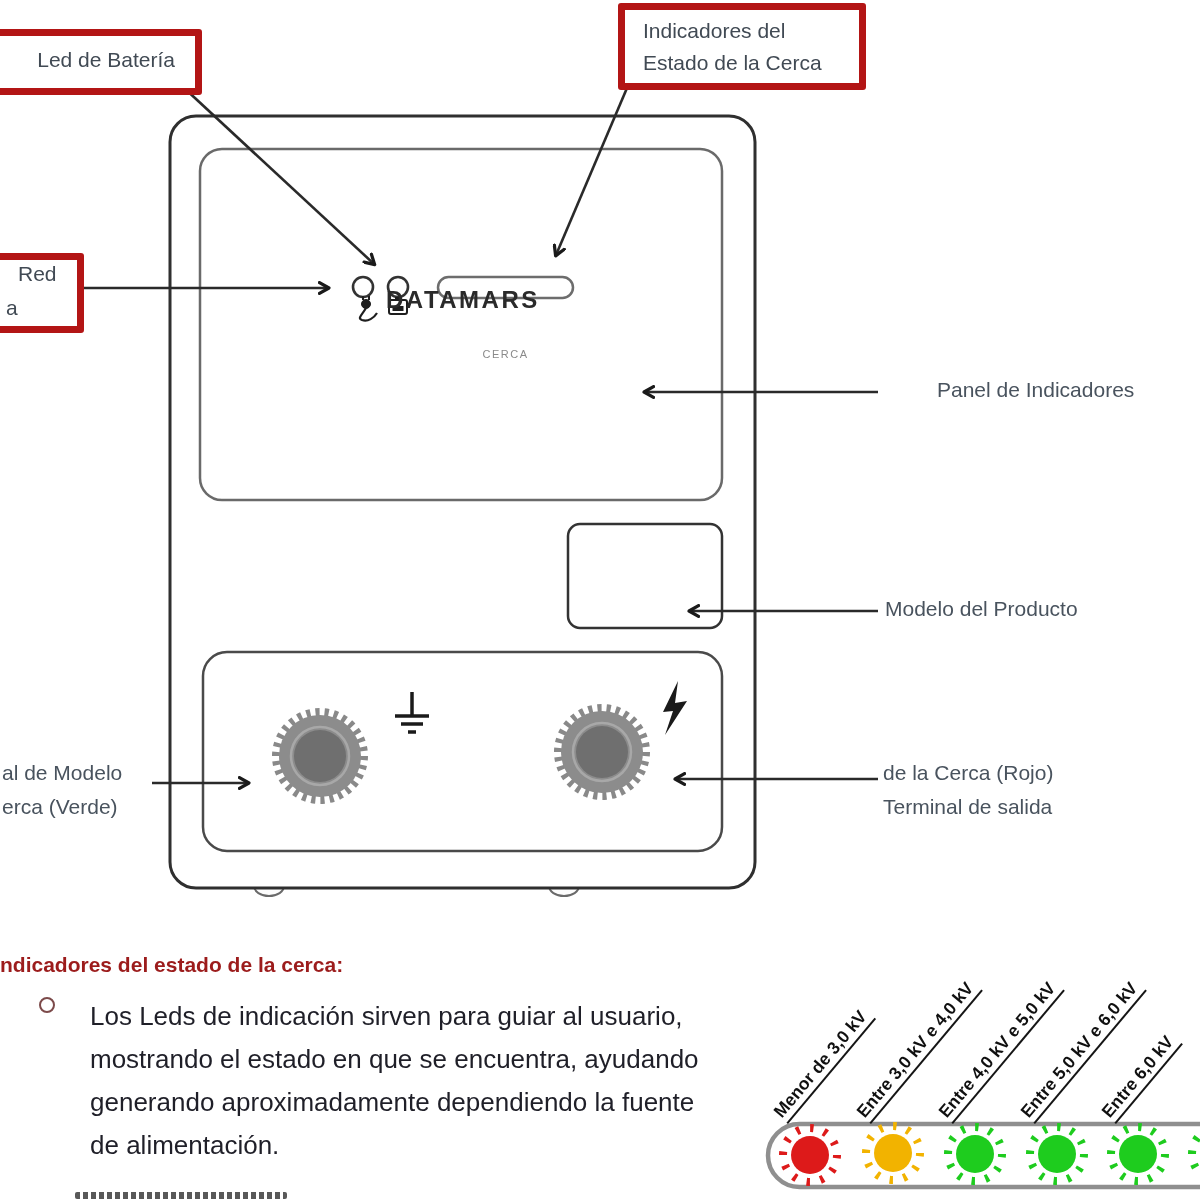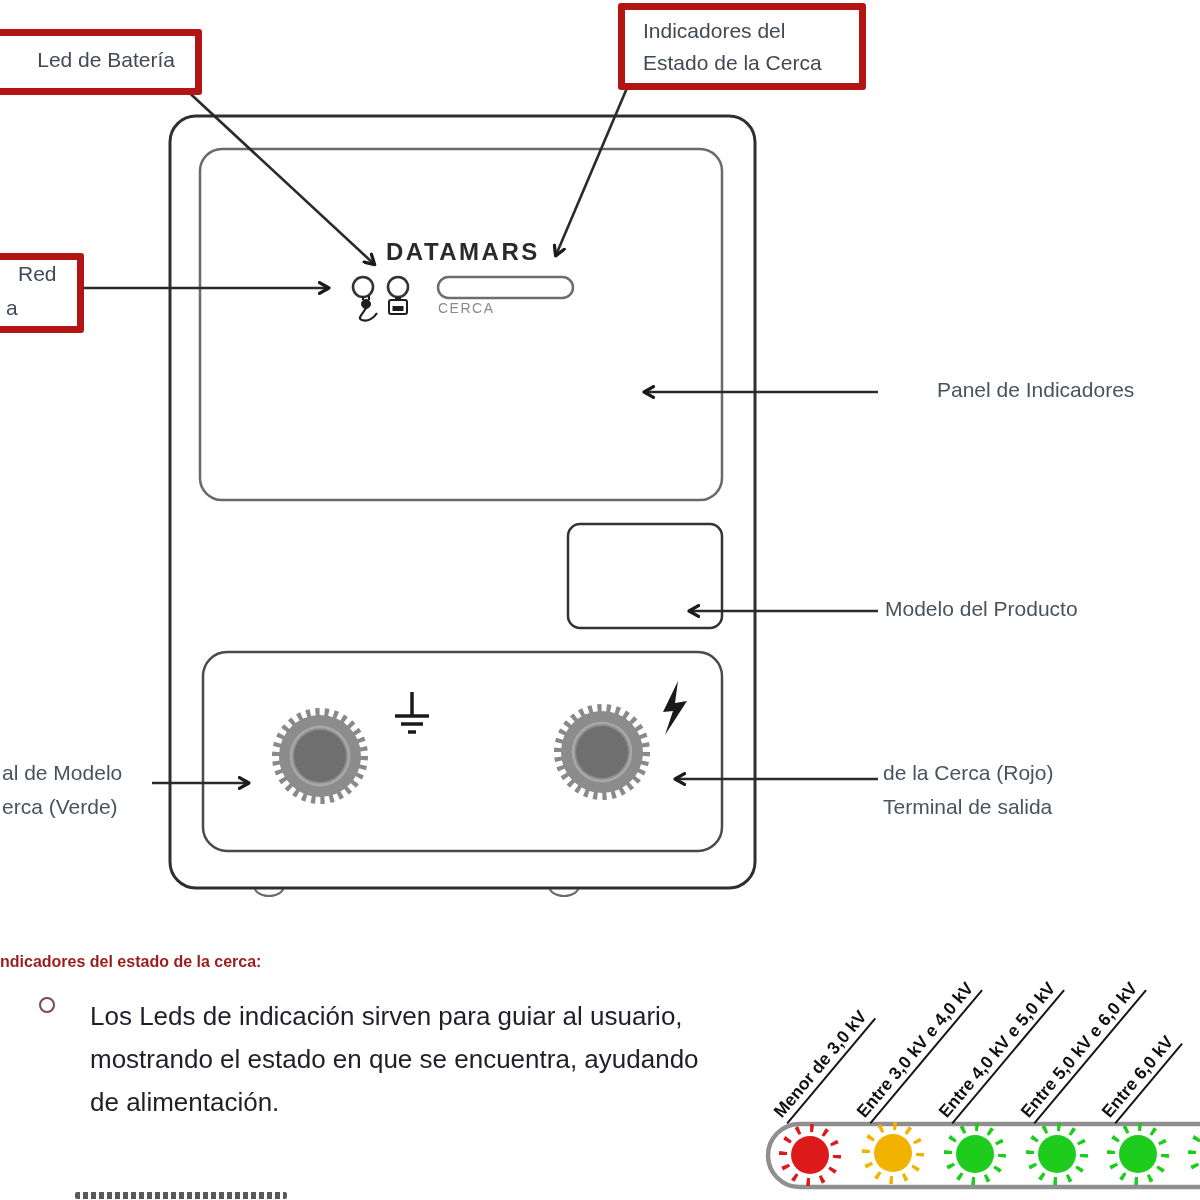--- a/index.html
+++ b/index.html
@@ -1,46 +1,46 @@
 <!DOCTYPE html>
 <html><head>
 <meta charset="utf-8">
 <style>
   html,body{margin:0;padding:0;background:#ffffff;}
   body{width:1200px;height:1200px;position:relative;overflow:hidden;
        font-family:"Liberation Sans",sans-serif;color:#222;}
-  .abs{position:absolute;}
+  .abs{position:absolute;margin-top:48px;}
   svg.overlay{position:absolute;left:0;top:0;width:1200px;height:1200px;}
 
   
   .callout{position:absolute;border:7px solid #b31515;background:#ffffff;
            border-radius:3px;color:#414a54;font-size:21px;line-height:33px;}
   .box-battery{left:-45px;top:29px;width:213px;height:45px;text-align:right;
                padding:7px 20px 0 0;}
   .box-status{left:618px;top:3px;width:216px;height:68px;padding:5px 0 0 18px;
               line-height:32px;}
   .box-mains{left:-30px;top:253px;width:100px;height:66px;}
   .mains-line1{position:absolute;left:18px;top:262px;font-size:21px;color:#414a54;}
   .mains-line2{position:absolute;left:6px;top:296px;font-size:21px;color:#414a54;}
 
   
   .brand{left:386px;top:238px;font-size:24px;font-weight:800;letter-spacing:2.5px;
          color:#2a2a2a;}
-  .cerca{left:438px;top:300px;width:135px;text-align:left;font-size:14px;
+  .cerca{left:438px;top:300px;width:135px;text-align:center;font-size:11px;
          letter-spacing:1.5px;color:#8a8a8a;}
 
   
   .slabel{position:absolute;font-size:21px;line-height:34px;color:#49535e;}
   .lbl-panel{left:937px;top:373px;}
   .lbl-model{left:885px;top:592px;}
   .lbl-output{left:883px;top:756px;}
   .lbl-ground{left:2px;top:756px;}
 
   
-  .heading{position:absolute;left:0px;top:953px;font-size:16px;font-weight:700;
+  .heading{position:absolute;left:0px;top:953px;font-size:21px;font-weight:700;
            color:#9c1c1c;}
   .bullet{position:absolute;left:39px;top:997px;width:12px;height:12px;
           border:2px solid #7c4a4a;border-radius:50%;}
   .para{position:absolute;left:90px;top:995px;width:660px;font-size:26px;
         line-height:43px;color:#1f1f28;}
   .cut-line{position:absolute;left:75px;top:1192px;width:212px;height:7px;
             opacity:.8;border-radius:2px;
             background:repeating-linear-gradient(90deg,#2f2f2f 0 5px,rgba(0,0,0,0) 5px 8px);}
 
   
@@ -181,20 +181,21 @@
 <div class="slabel lbl-ground">
   <div>al de Modelo</div>
   <div>erca (Verde)</div>
 </div>
 
 <div class="heading">ndicadores del estado de la cerca:</div>
 <span class="bullet"></span>
 <div class="para">
   <div>Los Leds de indicación sirven para guiar al usuario,</div>
   <div>mostrando el estado en que se encuentra, ayudando</div>
+  <div>generando aproximadamente dependiendo la fuente</div>
   <div>de alimentación.</div>
 </div>
 <div class="cut-line"></div>
 
 <div class="led-label ll1">Menor de 3,0 kV</div>
 <div class="led-label ll2">Entre 3,0 kV e 4,0 kV</div>
 <div class="led-label ll3">Entre 4,0 kV e 5,0 kV</div>
 <div class="led-label ll4">Entre 5,0 kV e 6,0 kV</div>
 <div class="led-label ll5">Entre 6,0 kV</div>
 

